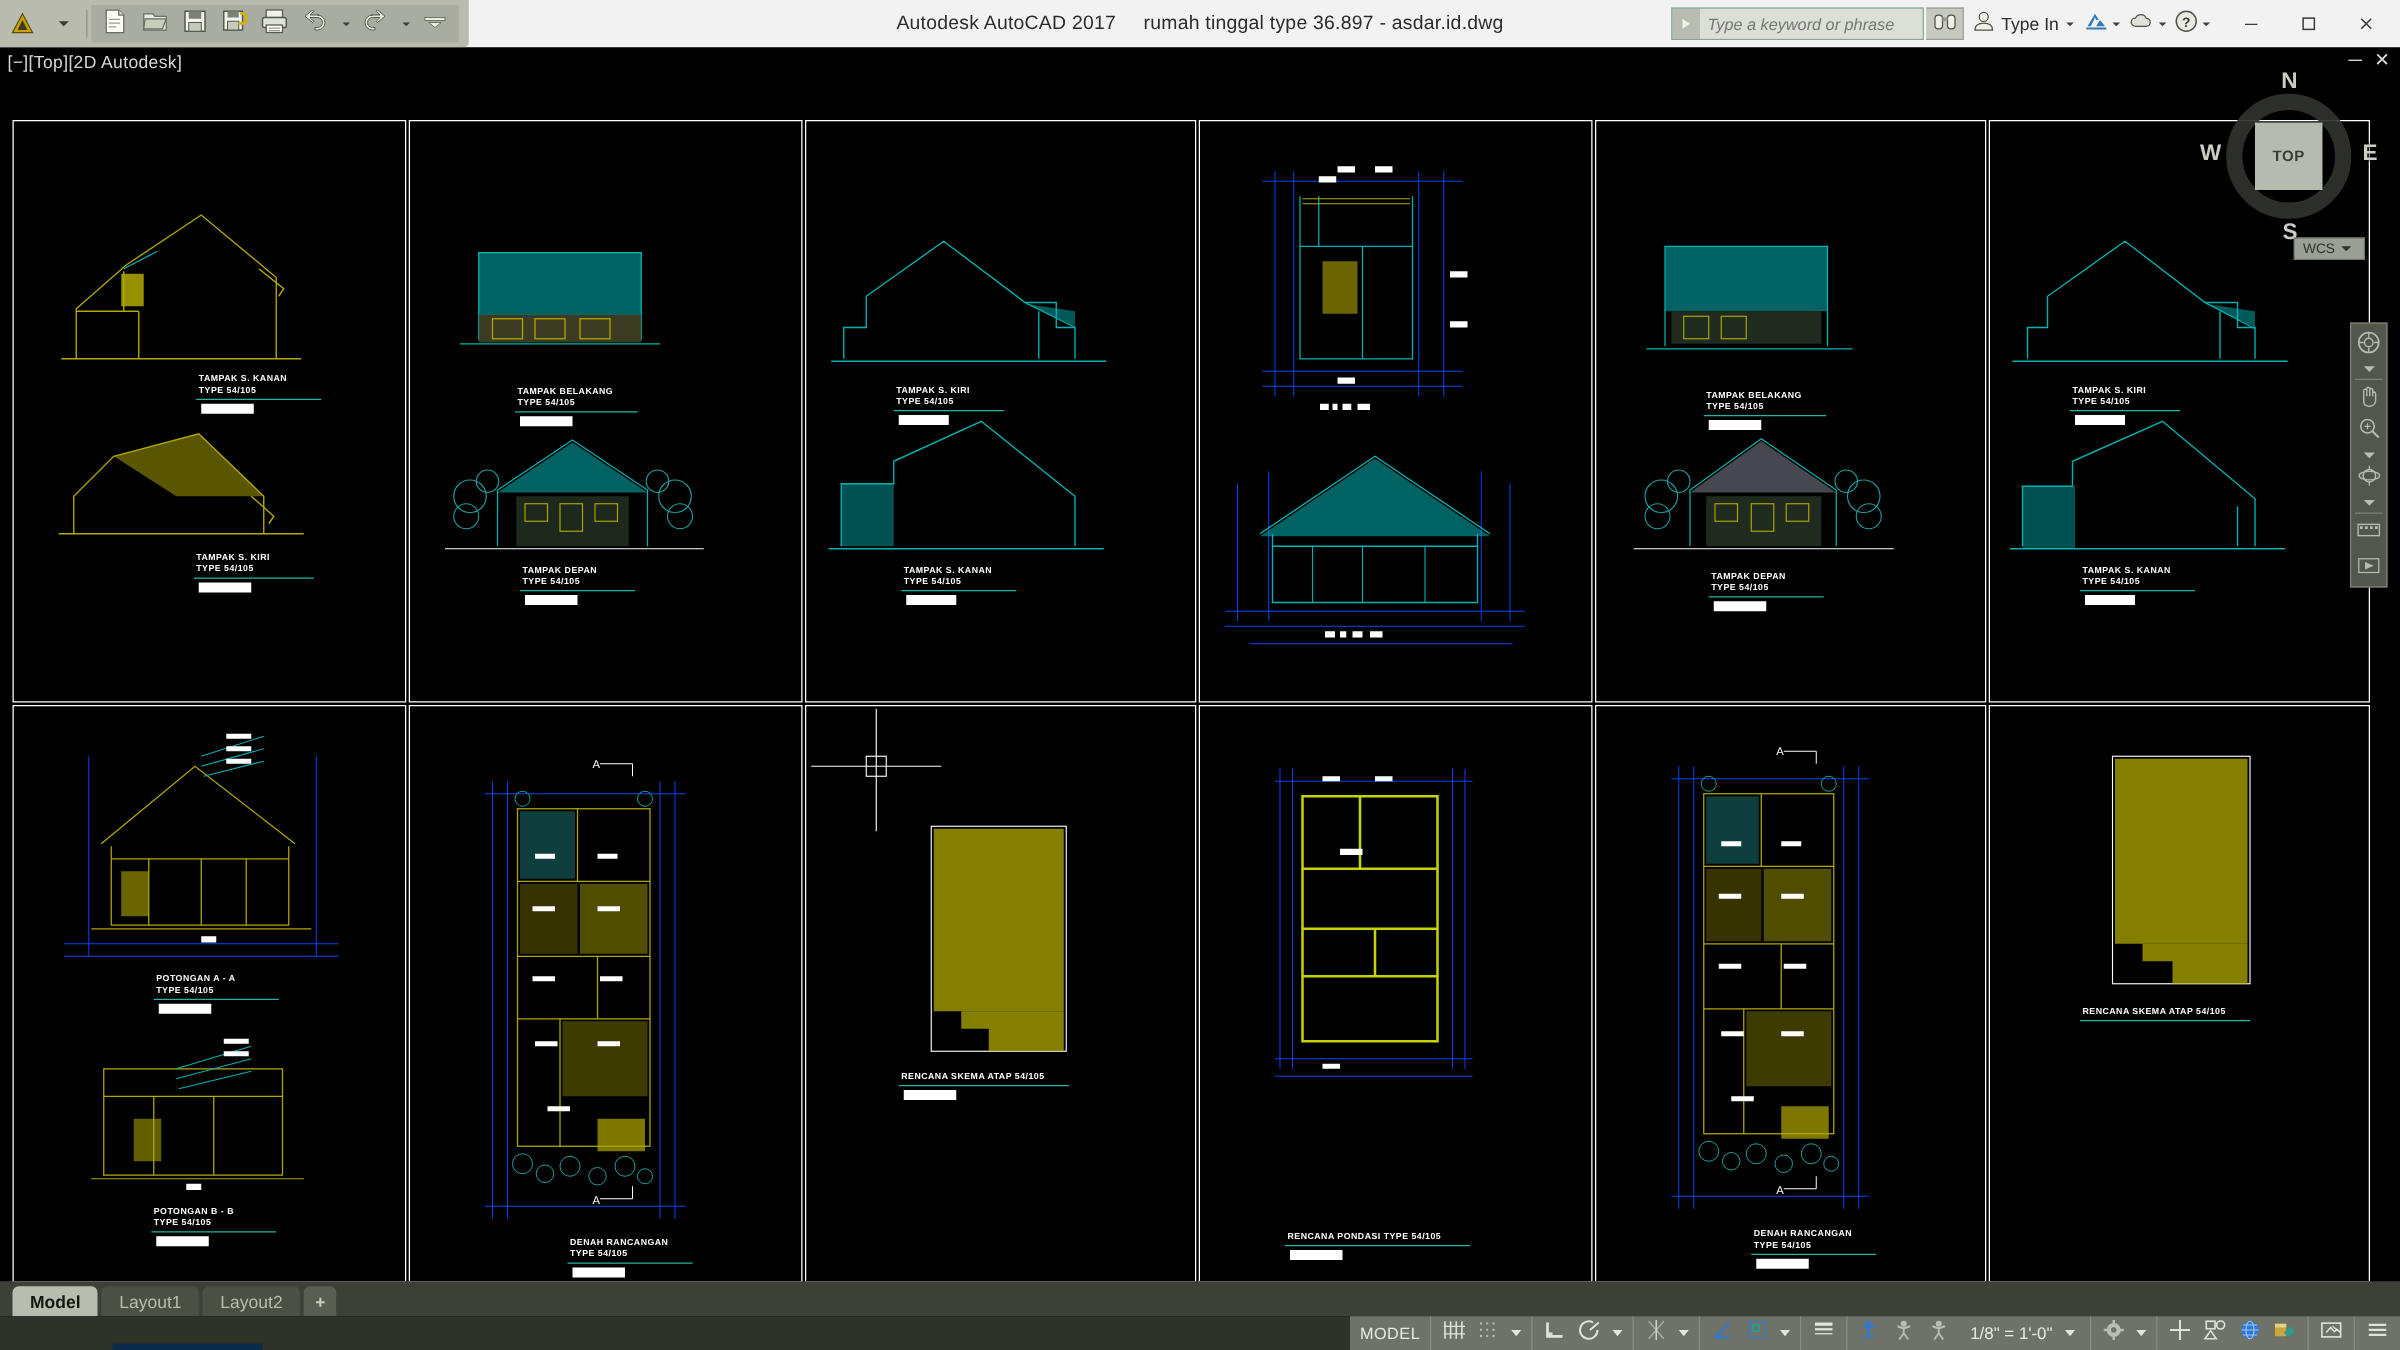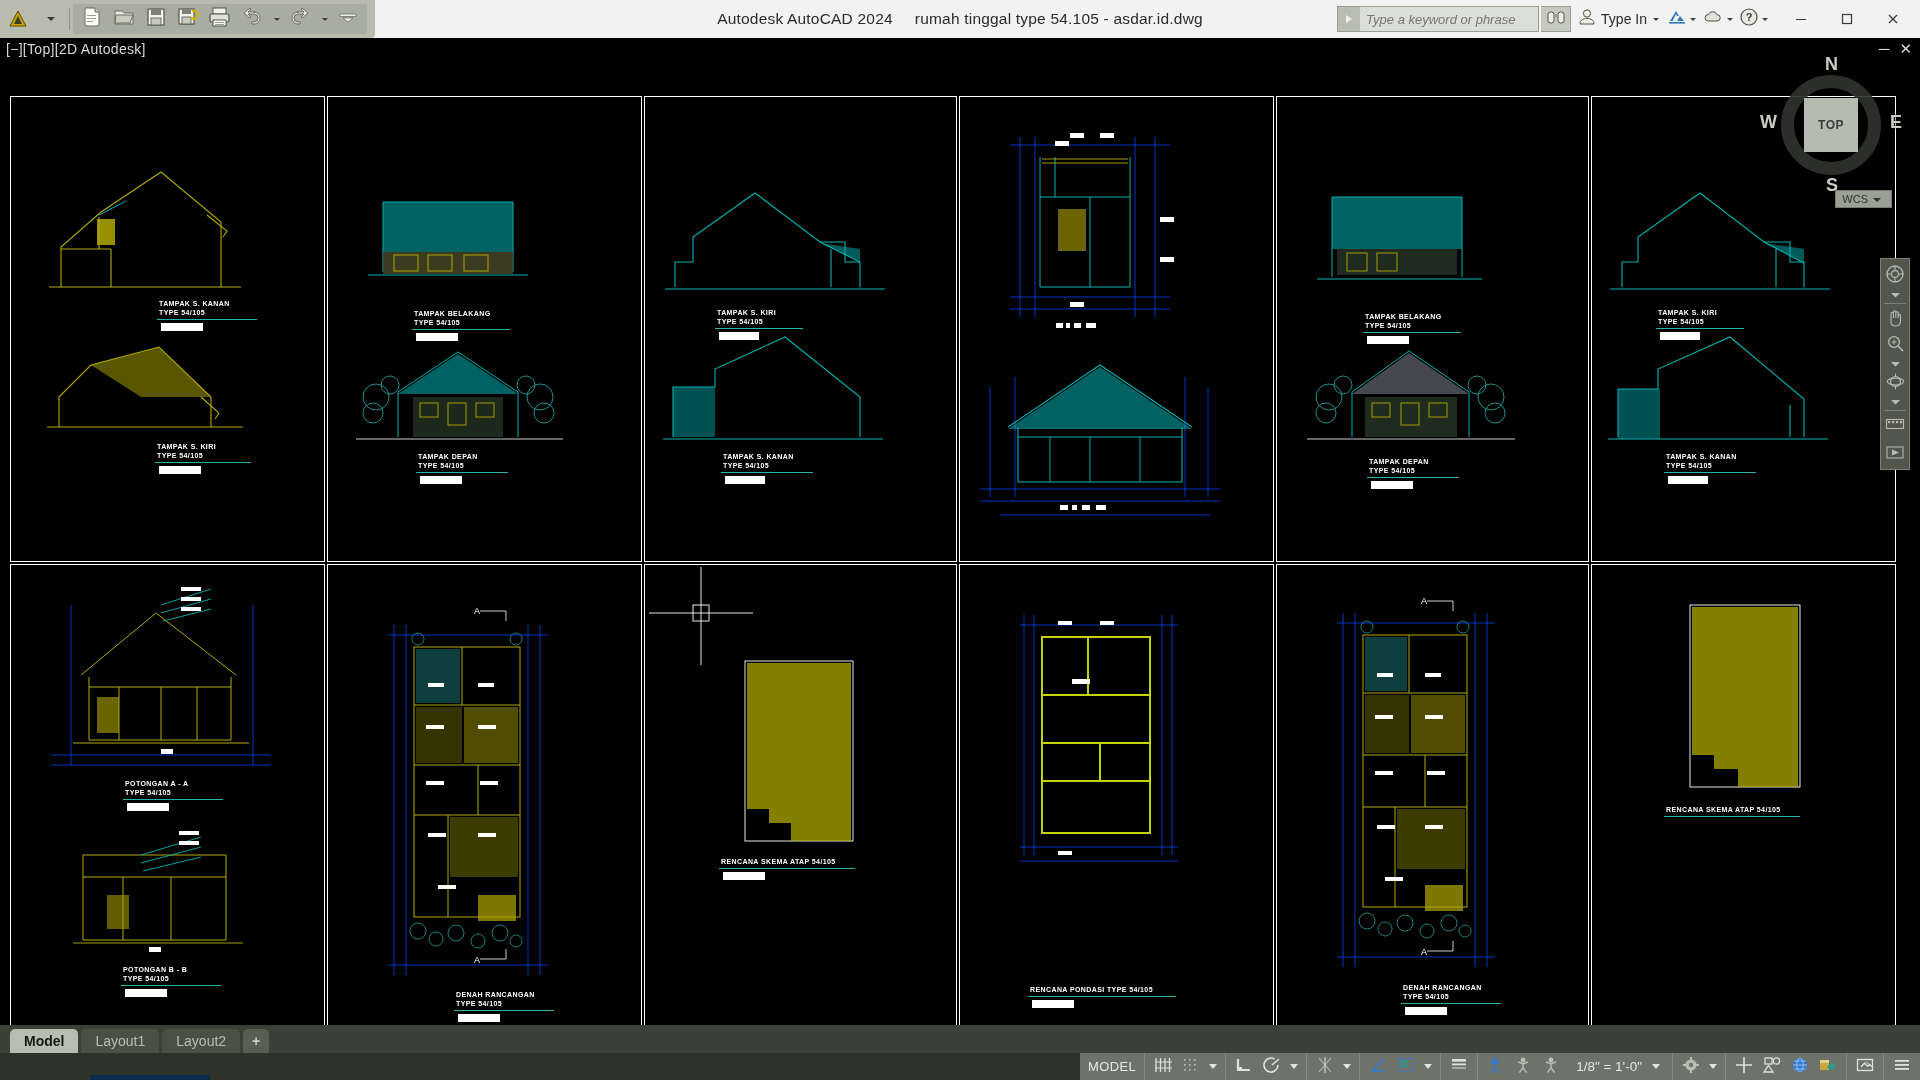--- a/index.html
+++ b/index.html
@@ -315,23 +315,23 @@
           <svg width="22" height="18" viewBox="0 0 22 18">
             <rect x="3" y="6" width="16" height="2.4" fill="#eceee2" stroke="#55584e" stroke-width="0.6"></rect>
             <polygon points="6,10 16,10 11,14" fill="#eceee2" stroke="#55584e" stroke-width="0.6"></polygon>
           </svg>
         </span>
       </div>
     </div>
   </div>
 
   <div id="title-text">
-    <span>Autodesk AutoCAD 2024</span>
+    <span>Autodesk AutoCAD 2017</span>
     <span id="title-gap"></span>
-    <span>rumah tinggal type 54.105 - asdar.id.dwg</span>
+    <span>rumah tinggal type 36.897 - asdar.id.dwg</span>
   </div>
 
   <div id="title-right">
     <div id="infosearch">
       <span class="isarrow">
         <svg width="10" height="10" viewBox="0 0 10 10">
             <polygon points="2,1 8,5 2,9" fill="#f0f2e7"></polygon>
           </svg>
       </span>
       <input type="text" placeholder="Type a keyword or phrase" style="">

